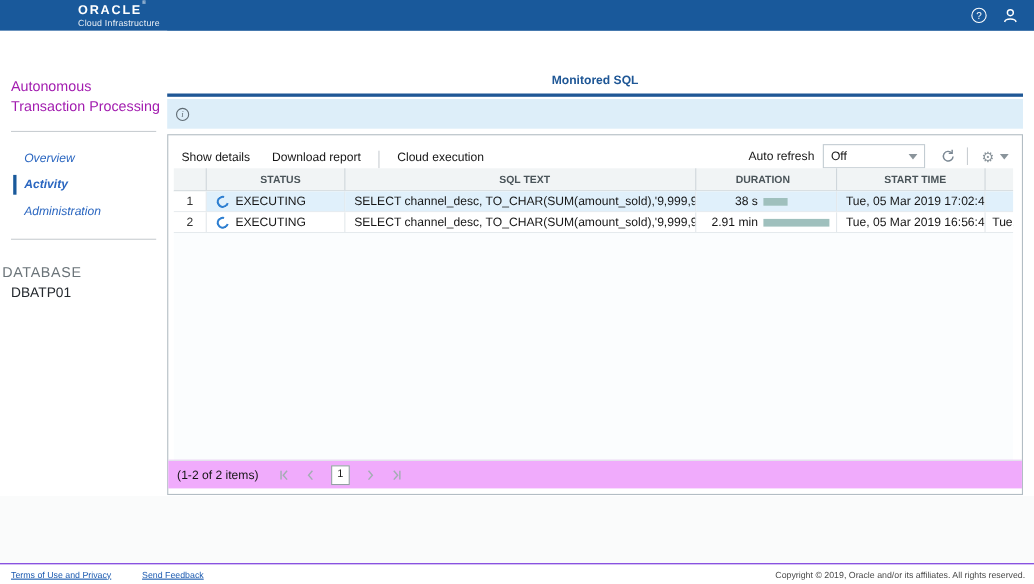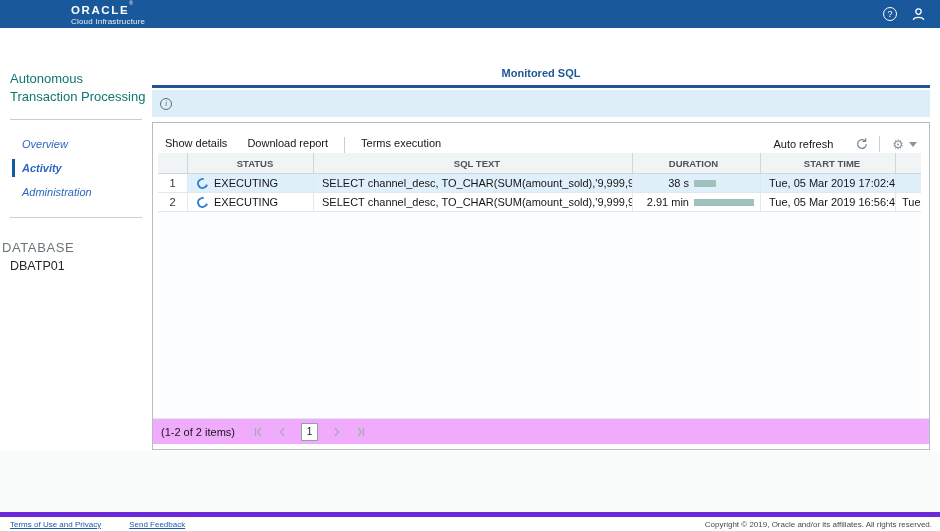--- a/index.html
+++ b/index.html
@@ -16,21 +16,21 @@
   .brand-name { font-size:11.5px; font-weight:bold; letter-spacing:1.6px; }
   .brand-reg { font-size:5px; vertical-align:top; }
   .brand-sub { font-size:8px; opacity:.9; letter-spacing:.2px; }
   .topbar-right { margin-left:auto; margin-right:14px; display:flex; align-items:center; gap:14px; }
   .help-circle { width:14px; height:14px; border:1.2px solid #fff; border-radius:50%;
     color:#fff; font-size:9px; display:flex; align-items:center; justify-content:center; cursor:pointer; }
   .person-svg { display:block; cursor:pointer; }
 
   
   .sidebar { position:absolute; left:0; top:28px; width:152px; height:423px; background:#fff; }
-  .side-title { padding:42px 0 0 10px; font-size:13px; color:#0f766e; line-height:18px; }
+  .side-title { padding:42px 0 0 10px; font-size:13px; color:#a21caf; line-height:18px; }
   .side-hr { border:0; border-top:1px solid #c9ced2; margin:13px 10px 0 10px; }
   .side-nav { margin-top:12px;font-style:italic; }
   .side-link { position:relative; display:block; padding:6px 0 6px 22px; font-size:11px;
     color:#2a66c0; text-decoration:none; cursor:pointer; }
   .side-link.active { font-weight:bold; }
   .side-link.active::before { content:""; position:absolute; left:12px; top:3px; bottom:3px;
     width:3px; background:#19599b; }
   .side-db-label { margin:22px 0 0 2px; font-size:13px; font-weight:normal; letter-spacing:.6px;
     color:#6b7479; }
   .side-db-name { margin:4px 0 0 10px; font-size:12.5px; color:#24292e; }
@@ -98,21 +98,21 @@
     border-top:1px solid #e3e8ec; display:flex; align-items:center; padding-left:8px;
     font-size:11px; background:#f0abfc; }
   .pg-icons { display:flex; align-items:center; margin-left:18px; gap:14px; }
   .pg-btn { background:none; border:none; cursor:pointer; padding:0; display:flex; align-items:center; }
   .pg-page { width:17px; height:18px; border:1px solid #949ea5; background:#fff;
     display:flex; align-items:center; justify-content:center; font-size:10px; }
 
   
   .strip { position:absolute; left:0; top:451px; width:940px; height:61px; background:#fafbfb; }
   .footer { position:absolute; left:0; top:512px; width:940px; height:19px;
-    border-top:5px solid #6d28d9; background:#fff; display:flex; align-items:center;
+    border-top:1px solid #6d28d9; background:#fff; display:flex; align-items:center;
     font-size:8px; }
   .footer a { color:#1b5ab0; text-decoration:underline; cursor:pointer; }
   .f-link1 { margin-left:10px; }
   .f-link2 { margin-left:28px; }
   .f-copy { margin-left:auto; margin-right:8px; color:#4a4a4a; }
 </style>
 </head>
 <body>
 
 <header class="topbar">
@@ -156,24 +156,28 @@
   <div class="banner">
     <span class="info-circle">i</span>
   </div>
 
   <section class="panel">
 
     <div class="toolbar">
       <button class="tbtn">Show details</button>
       <button class="tbtn">Download report</button>
       <span class="tb-sep"></span>
-      <button class="tbtn" style="margin-left:0">Terms execution</button>
+      <button class="tbtn" style="margin-left:0">Cloud execution</button>
 
       <div class="toolbar-right">
         <span class="ar-label">Auto refresh</span>
+        <div class="select">
+          <span>Off</span>
+          <span class="caret"></span>
+        </div>
         <button class="icon-btn">
           <svg width="14" height="14" viewBox="0 0 14 14">
             <path d="M11.4 7.2a4.4 4.4 0 1 1-1.2-3.2" fill="none" stroke="#7a8793" stroke-width="1.3"></path>
             <path d="M10.6 1.2v3.1H7.5" fill="none" stroke="#7a8793" stroke-width="1.3"></path>
           </svg>
         </button>
         <span class="tb-sep" style="margin:0 6px"></span>
         <button class="icon-btn" style="margin-left:2px">
           <span class="gear-glyph">⚙</span>
           <span class="gear-caret"></span>

